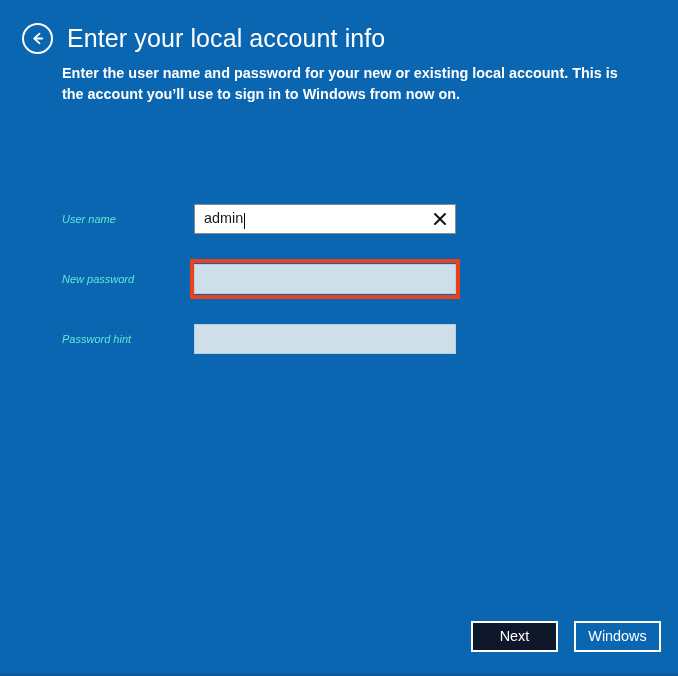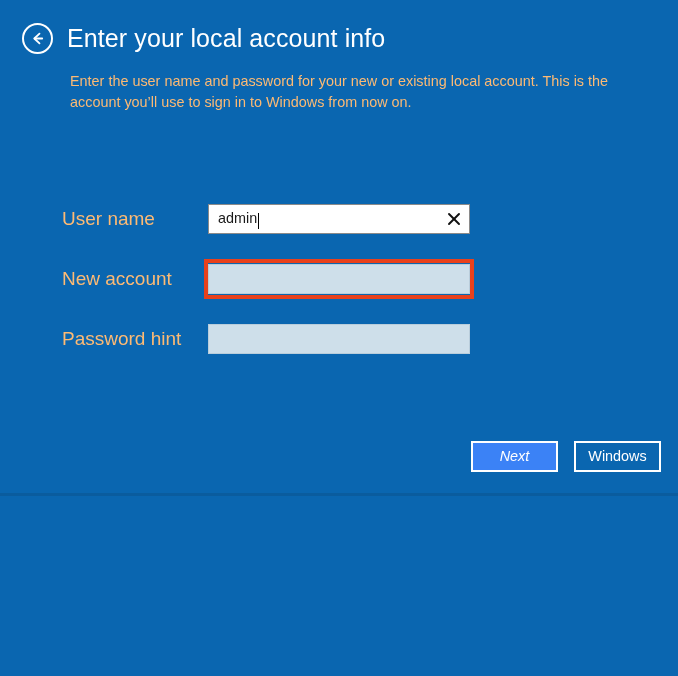--- a/index.html
+++ b/index.html
@@ -13,21 +13,21 @@
     font-family: "Liberation Sans", sans-serif;
     overflow: hidden;
     position: relative;
   }
 
   .oobe-page {
     position: absolute;
     left: 0;
     top: 0;
     width: 678px;
-    height: 496px;
+    height: 676px;
     background: #0a66b0;
     box-sizing: border-box;
   }
 
   
   .header-row {
     position: absolute;
     left: 22px;
     top: 18px;
     display: flex;
@@ -58,25 +58,25 @@
   }
 
   
   .body-copy {
     position: absolute;
     left: 62px;
     top: 63px;
     width: 570px;
   }
   .body-copy p {
-    margin: 8px;
-    color: #fdba74;
+    margin: 0;
+    color: #ffffff;
     font-size: 14.4px;
     line-height: 21px;
-    font-weight: 400;
+    font-weight: 700;
   }
   .body-copy p.second {
     margin-top: 21px;
   }
 
   
   .form-area {
     position: absolute;
     left: 62px;
     top: 204px;
@@ -88,28 +88,29 @@
     margin-bottom: 30px;
   }
   .form-row:last-child { margin-bottom: 0; text-align: center; }
 
   .field-label {
     position: absolute;
     left: 0;
     top: 0;
     height: 30px;
     line-height: 30px;
-    color: #fdba74;
-    font-size: 19px;
+    color: #5eead4;
+    font-size: 11px;
     white-space: nowrap;
+    font-style: italic;
   }
 
   .field-wrap {
     position: absolute;
-    left: 146px;
+    left: 132px;
     top: 0;
     width: 262px;
     height: 30px;
     box-sizing: border-box;
   }
 
   .text-field {
     position: absolute;
     left: 0;
     top: 0;
@@ -191,22 +192,21 @@
     font-family: "Liberation Sans", sans-serif;
     font-size: 14.4px;
     line-height: 1;
     cursor: pointer;
     padding: 0;
     display: flex;
     align-items: center;
     justify-content: center;
   }
   .oobe-btn.primary {
-    background: #3b82f6;
-    font-style: italic;
+    background: #0f172a;
   }
 
   .bottom-band {
     position: absolute;
     left: 0;
     bottom: 0;
     width: 678px;
     height: 3px;
     background: #0a5c9e;
   }
@@ -241,21 +241,21 @@
             <svg width="14" height="14" viewBox="0 0 14 14" aria-hidden="true">
               <line x1="2" y1="2" x2="12" y2="12" stroke="#111111" stroke-width="1.9" stroke-linecap="round"></line>
               <line x1="12" y1="2" x2="2" y2="12" stroke="#111111" stroke-width="1.9" stroke-linecap="round"></line>
             </svg>
           </span>
         </div>
       </div>
     </div>
 
     <div class="form-row">
-      <div class="field-label">New account</div>
+      <div class="field-label">New password</div>
       <div class="field-wrap">
         <div class="disabled-field"></div>
         <div class="highlight-box"></div>
       </div>
     </div>
 
 
     <div class="form-row">
       <div class="field-label">Password hint</div>
       <div class="field-wrap">

